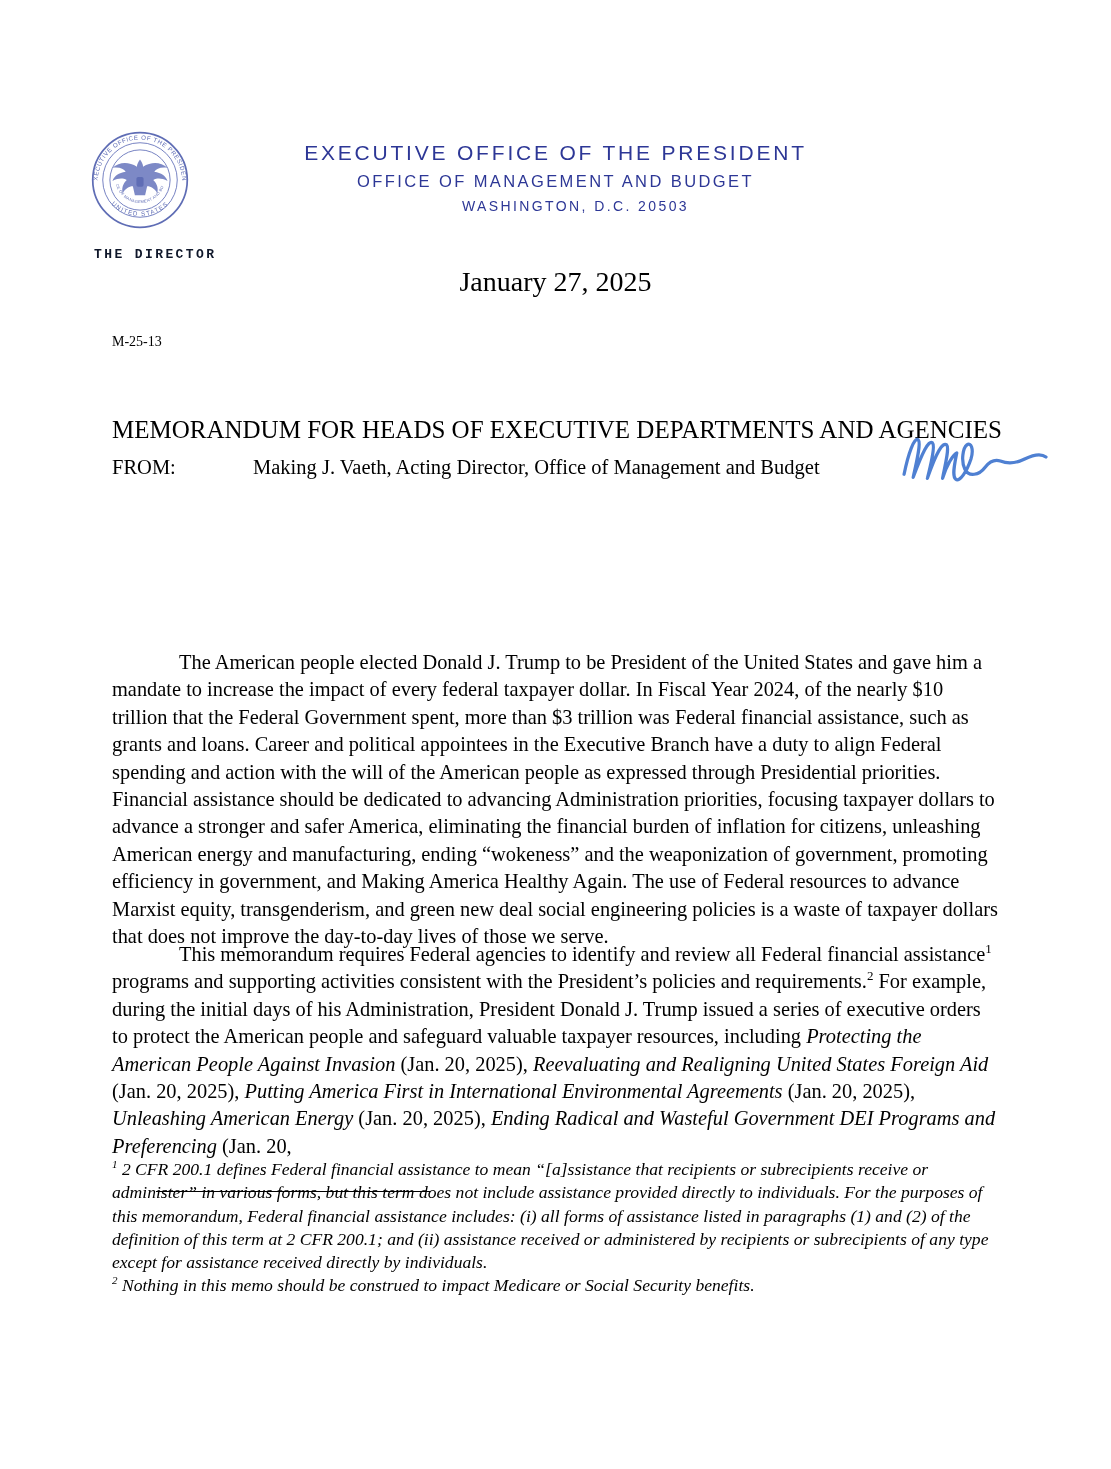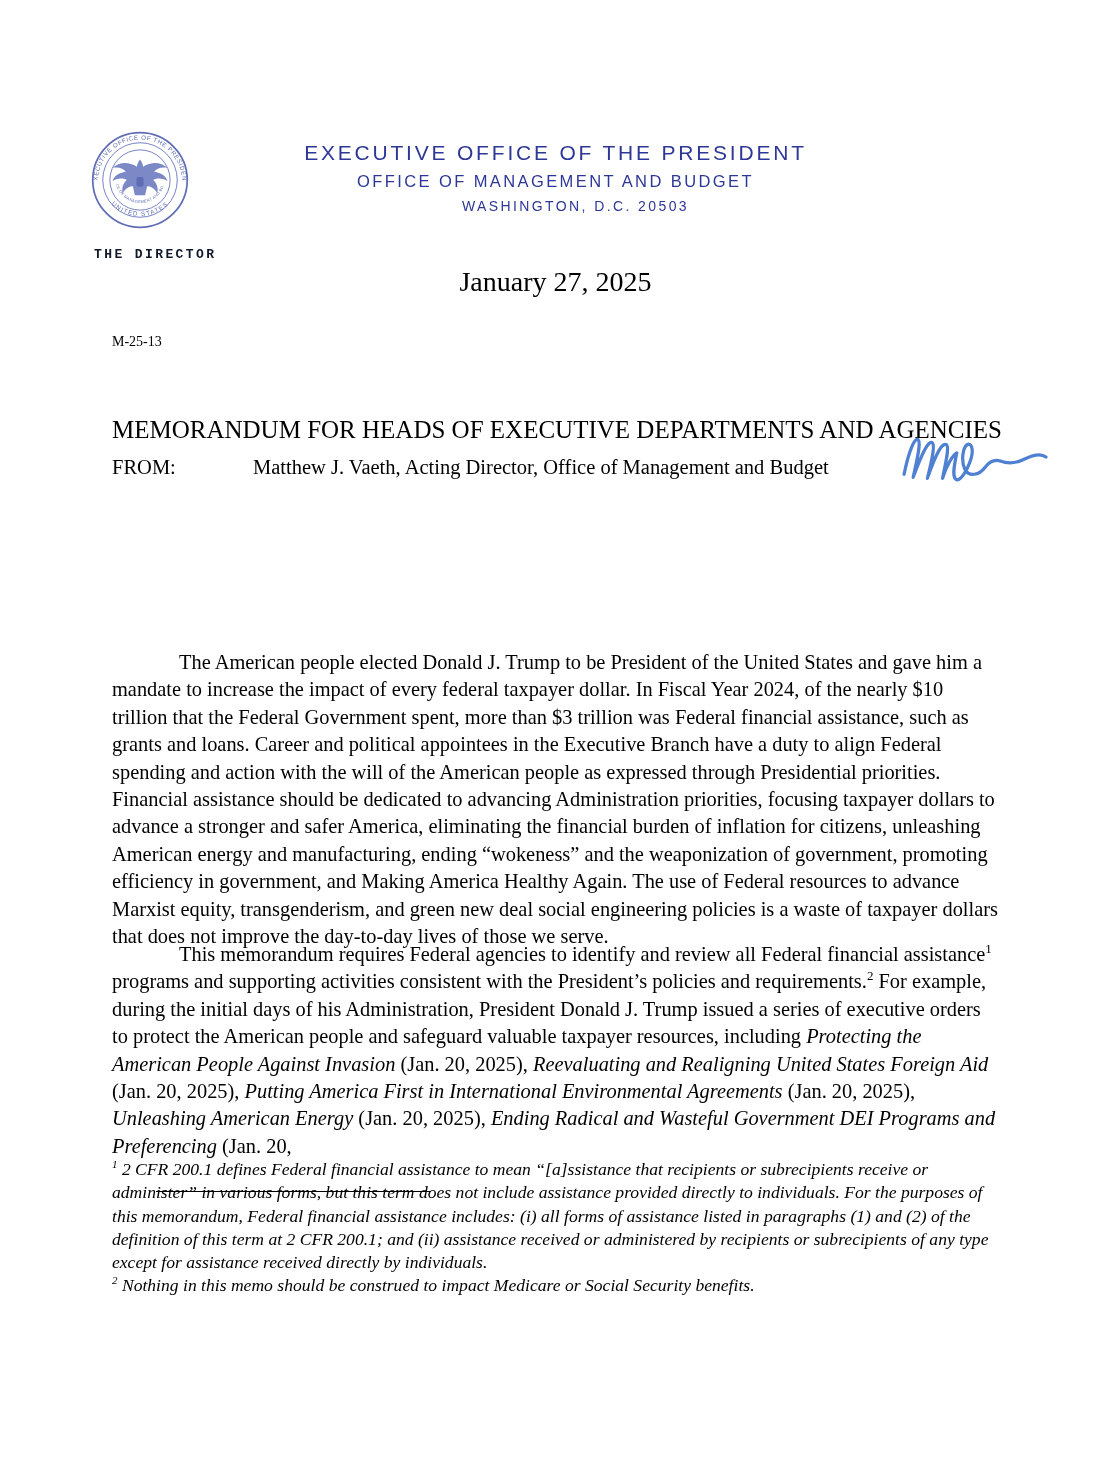--- a/index.html
+++ b/index.html
@@ -100,21 +100,21 @@
     <div class="office-line3">WASHINGTON, D.C. 20503</div>
   </div>
 
   <div class="memo-date">January 27, 2025</div>
 
   <div class="memo-number">M-25-13</div>
   <div class="memo-heading">MEMORANDUM FOR HEADS OF EXECUTIVE DEPARTMENTS AND AGENCIES</div>
 
   <div class="meta-row from-row">
     <span class="meta-label">FROM:</span>
-    <span class="meta-value">Matthew J. Vaeth, Acting Director, Office of Management and Budget</span>
+    <span class="meta-value">Making J. Vaeth, Acting Director, Office of Management and Budget</span>
   </div>
 
   <div class="signature-wrap">
     <svg viewBox="0 0 150 72" aria-hidden="true">
       <path d="M6 55 C10 35 16 18 20 21 C23 24 18 44 15 58 C24 34 30 21 34 24 C37 27 32 47 29 59 C38 33 44 23 48 26 C51 29 46 48 44 59 C48 46 54 36 58 34 C56 44 53 57 57 60 C61 63 68 52 72 40 C75 30 72 23 68 26 C64 29 62 42 66 50 C70 58 80 56 86 48 C90 43 95 40 101 42 C109 45 117 44 125 40 C133 36 141 34 146 38" fill="none" stroke="#4f80d2" stroke-width="3.2" stroke-linecap="round" stroke-linejoin="round"></path>
     </svg>
   </div>
 
 
   <div class="para para-1">The American people elected Donald J. Trump to be President of the United States and gave him a mandate to increase the impact of every federal taxpayer dollar. In Fiscal Year 2024, of the nearly $10 trillion that the Federal Government spent, more than $3 trillion was Federal financial assistance, such as grants and loans. Career and political appointees in the Executive Branch have a duty to align Federal spending and action with the will of the American people as expressed through Presidential priorities. Financial assistance should be dedicated to advancing Administration priorities, focusing taxpayer dollars to advance a stronger and safer America, eliminating the financial burden of inflation for citizens, unleashing American energy and manufacturing, ending “wokeness” and the weaponization of government, promoting efficiency in government, and Making America Healthy Again. The use of Federal resources to advance Marxist equity, transgenderism, and green new deal social engineering policies is a waste of taxpayer dollars that does not improve the day-to-day lives of those we serve.</div>

